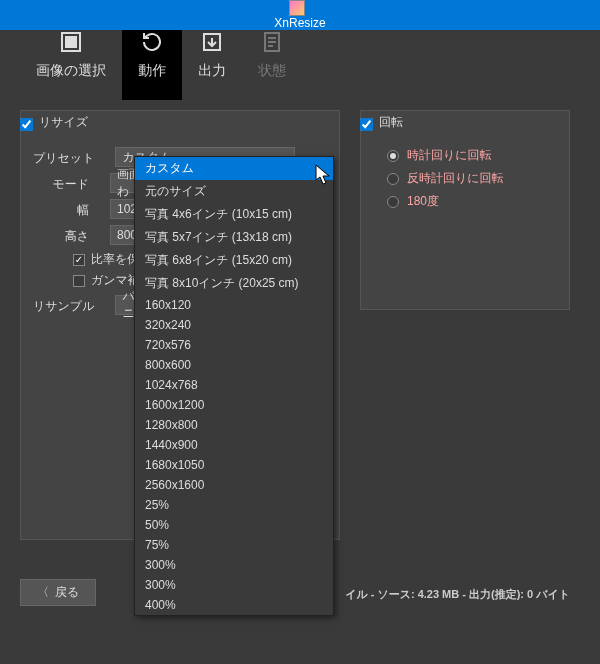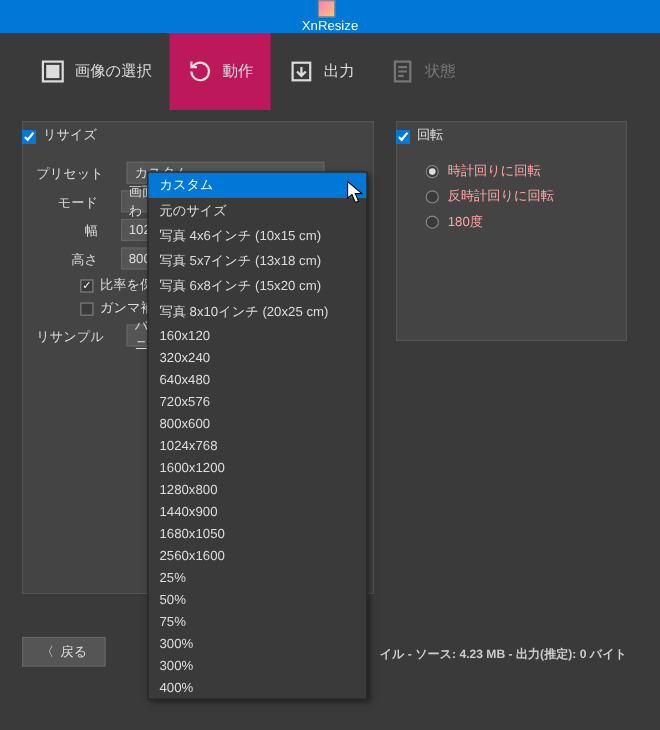--- a/index.html
+++ b/index.html
@@ -1,21 +1,21 @@
 <!DOCTYPE html>
 <html><head>
 <meta charset="utf-8">
 <style>
   * { box-sizing: border-box; margin: 0; padding: 0; font-family: "Segoe UI", "Meiryo", sans-serif; }
   body { width: 600px; height: 664px; background: #3a3a3a; overflow: hidden; }
   .titlebar { height: 30px; background: #0078d7; display: flex; align-items: center; padding: 0 8px; color: #fff; font-size: 12px; flex-direction: column; }
   .titlebar .icon { width: 16px; height: 16px; margin-right: 6px; background: linear-gradient(135deg,#f7c,#fc6); border:1px solid #888; }
   .tabbar { display: flex; align-items: stretch; height: 70px; background: #3a3a3a; padding-left: 20px; }
-  .tab { display: flex; align-items: center; gap: 8px; padding: 0 16px; color: #ddd; font-size: 14px; cursor: pointer; }
-  .tab.active { background: #be185d; }
+  .tab { display: flex; align-items: center; gap: 8px; padding: 0 16px; color: #ddd; font-size: 14px; cursor: pointer; flex-direction: column; }
+  .tab.active { background: #000000; }
   .tab.disabled { color: #777; }
   .tab svg { width: 24px; height: 24px; }
   .content { padding: 10px 20px; display: flex; gap: 20px; }
   .panel { border: 1px solid #555; background: #444; padding: 10px 12px 18px 12px; position: relative; }
   .panel.resize { width: 320px; height: 430px; }
   .panel.rotate { width: 210px; height: 200px; }
   .panel-title { position: absolute; top: -1px; left: -1px; display:flex; align-items:flex-end; gap:6px; color:#ddd; font-size:12px; padding:4px 0 8px 0; }
   .panel-title input[type=checkbox]{ accent-color:#0078d7; }
   .field { display: flex; align-items: flex-end; gap: 21px; margin: 6px 0; color:#ddd; font-size:12px; }
   .field label { min-width: 56px; text-align: right; }
@@ -162,21 +162,20 @@
 
 <div class="preset-list">
     <div class="item hl">カスタム</div>
     <div class="item">元のサイズ</div>
     <div class="item">写真 4x6インチ (10x15 cm)</div>
     <div class="item">写真 5x7インチ (13x18 cm)</div>
     <div class="item">写真 6x8インチ (15x20 cm)</div>
     <div class="item">写真 8x10インチ (20x25 cm)</div>
     <div class="item">160x120</div>
     <div class="item">320x240</div>
-    <div class="item">640x480</div>
     <div class="item">720x576</div>
     <div class="item">800x600</div>
     <div class="item">1024x768</div>
     <div class="item">1600x1200</div>
     <div class="item">1280x800</div>
     <div class="item">1440x900</div>
     <div class="item">1680x1050</div>
     <div class="item">2560x1600</div>
     <div class="item">25%</div>
     <div class="item">50%</div>

